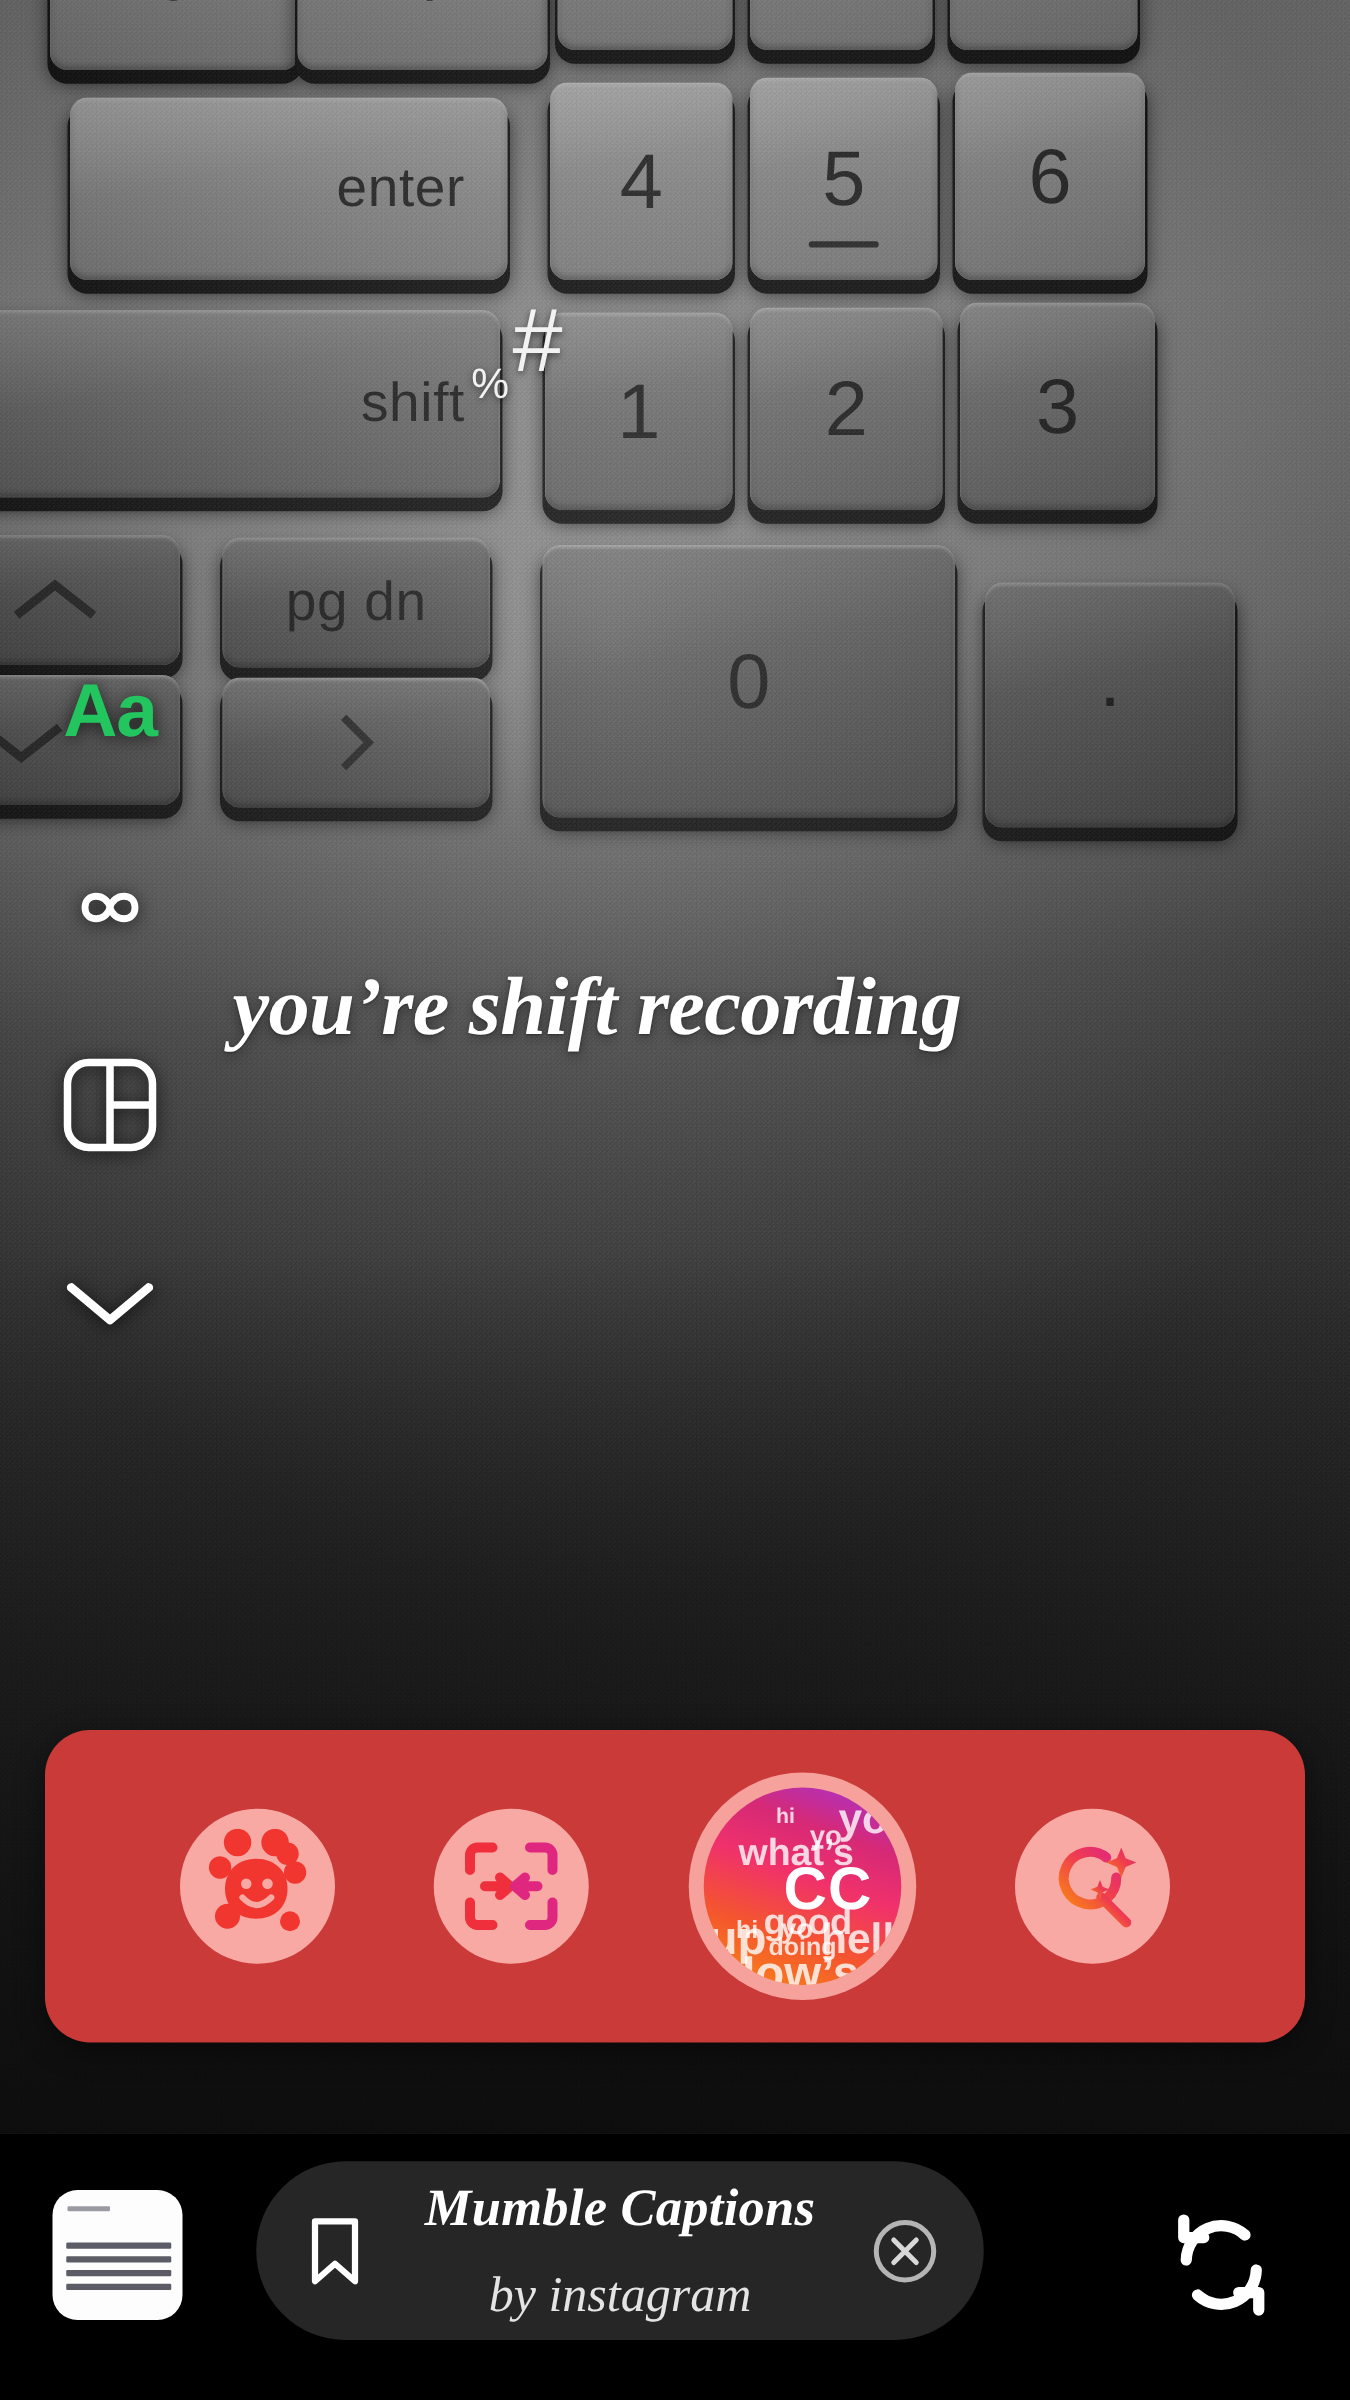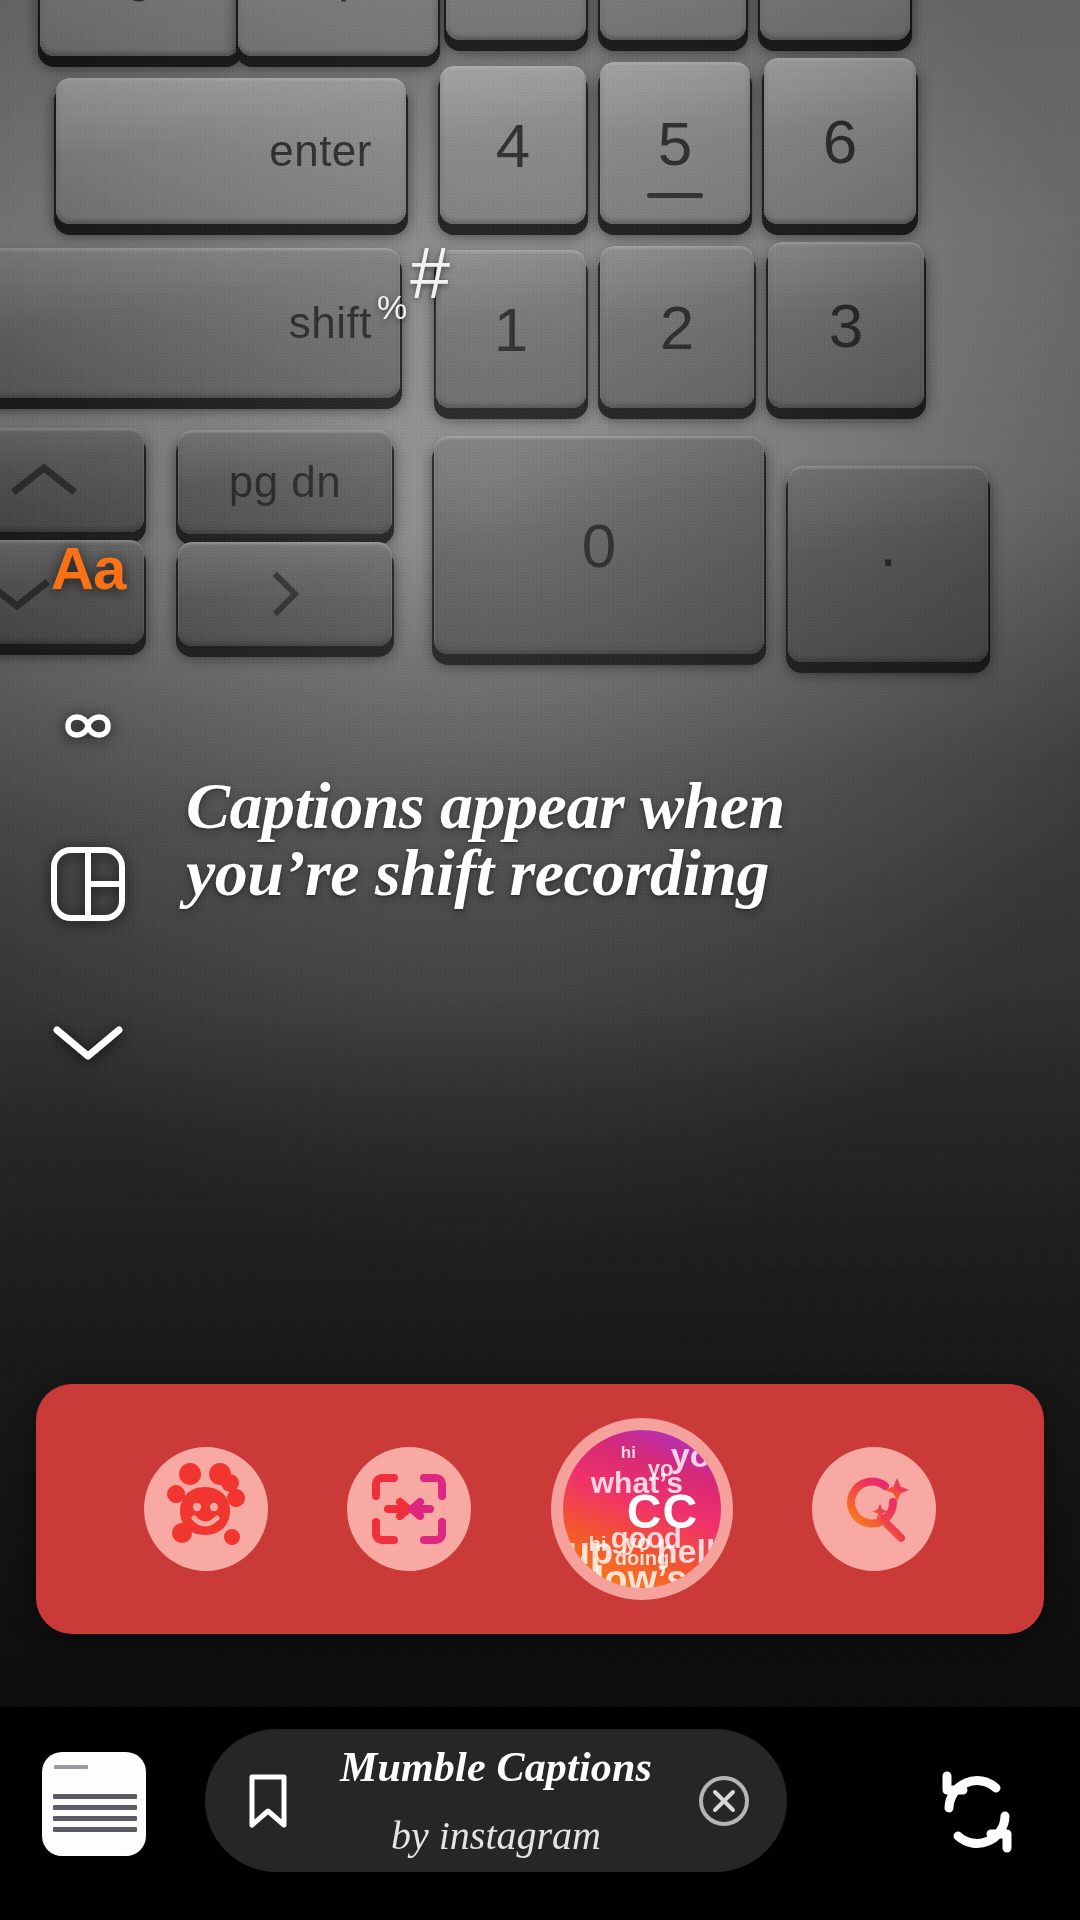--- a/index.html
+++ b/index.html
@@ -123,21 +123,21 @@
     align-items: center;
     gap: 62px;
   }
   .tool {
     width: 96px; height: 96px;
     display: flex; align-items: center; justify-content: center;
     filter: drop-shadow(0 2px 7px rgba(0,0,0,.72));
     cursor: pointer;
   }
   #tool-text {
-    color: #f97316;
+    color: #22c55e;
     font-weight: 700;
     font-size: 60px;
     letter-spacing: -1px;
     font-family: "Liberation Sans", sans-serif;
   }
   .tool svg { display: block; }
 
   
   #caption-overlay {
     position: absolute;
@@ -405,21 +405,20 @@
 
       <div class="tool">
         <svg width="78" height="48" viewBox="0 0 78 48">
           <path d="M8 12 L39 38 L70 12" fill="none" stroke="#ffffff" stroke-width="7" stroke-linecap="round" stroke-linejoin="round"></path>
         </svg>
       </div>
 
     </div>
 
     <div id="caption-overlay">
-      <div>Captions appear when</div>
       <div>you’re shift recording</div>
     </div>
 
     <div id="effects-tray">
       <div id="effects-row">
 
         <div class="effect-thumb">
           <svg width="92" height="92" viewBox="0 0 92 92">
             <g fill="#f0362f">
               <circle cx="70" cy="20" r="9"></circle>

